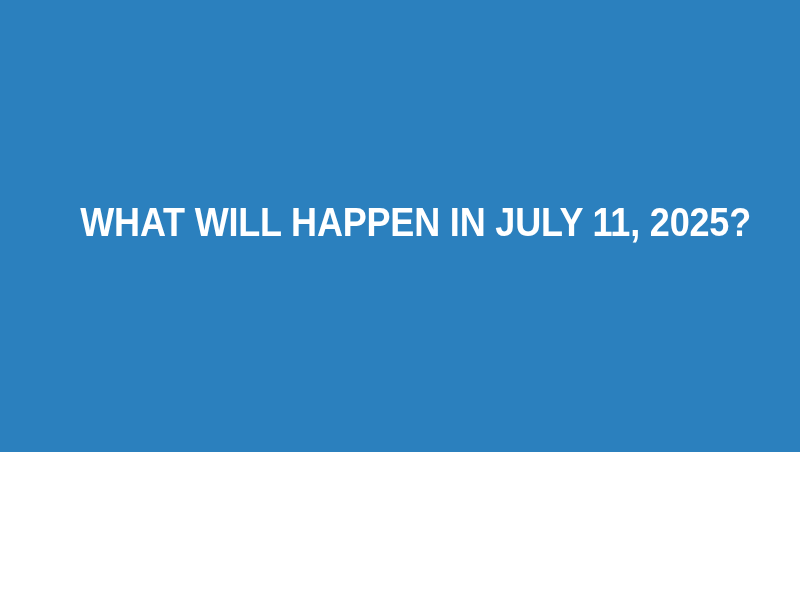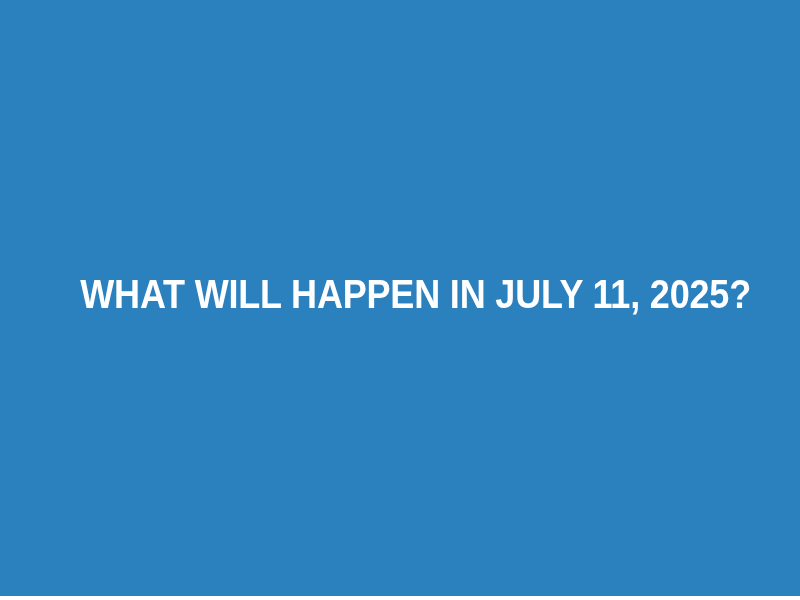--- a/index.html
+++ b/index.html
@@ -10,21 +10,21 @@
   body {
     width: 800px;
     height: 600px;
     overflow: hidden;
     font-family: "Liberation Sans", "DejaVu Sans", sans-serif;
   }
 
   .hero-card {
     position: relative;
     width: 800px;
-    height: 596px;
+    height: 452px;
     background-color: #2b80be;
     display: flex;
     align-items: center;
     justify-content: center;
     box-sizing: border-box;
     overflow: hidden;
     padding-left: 32px;
   }
 
   .hero-inner {

